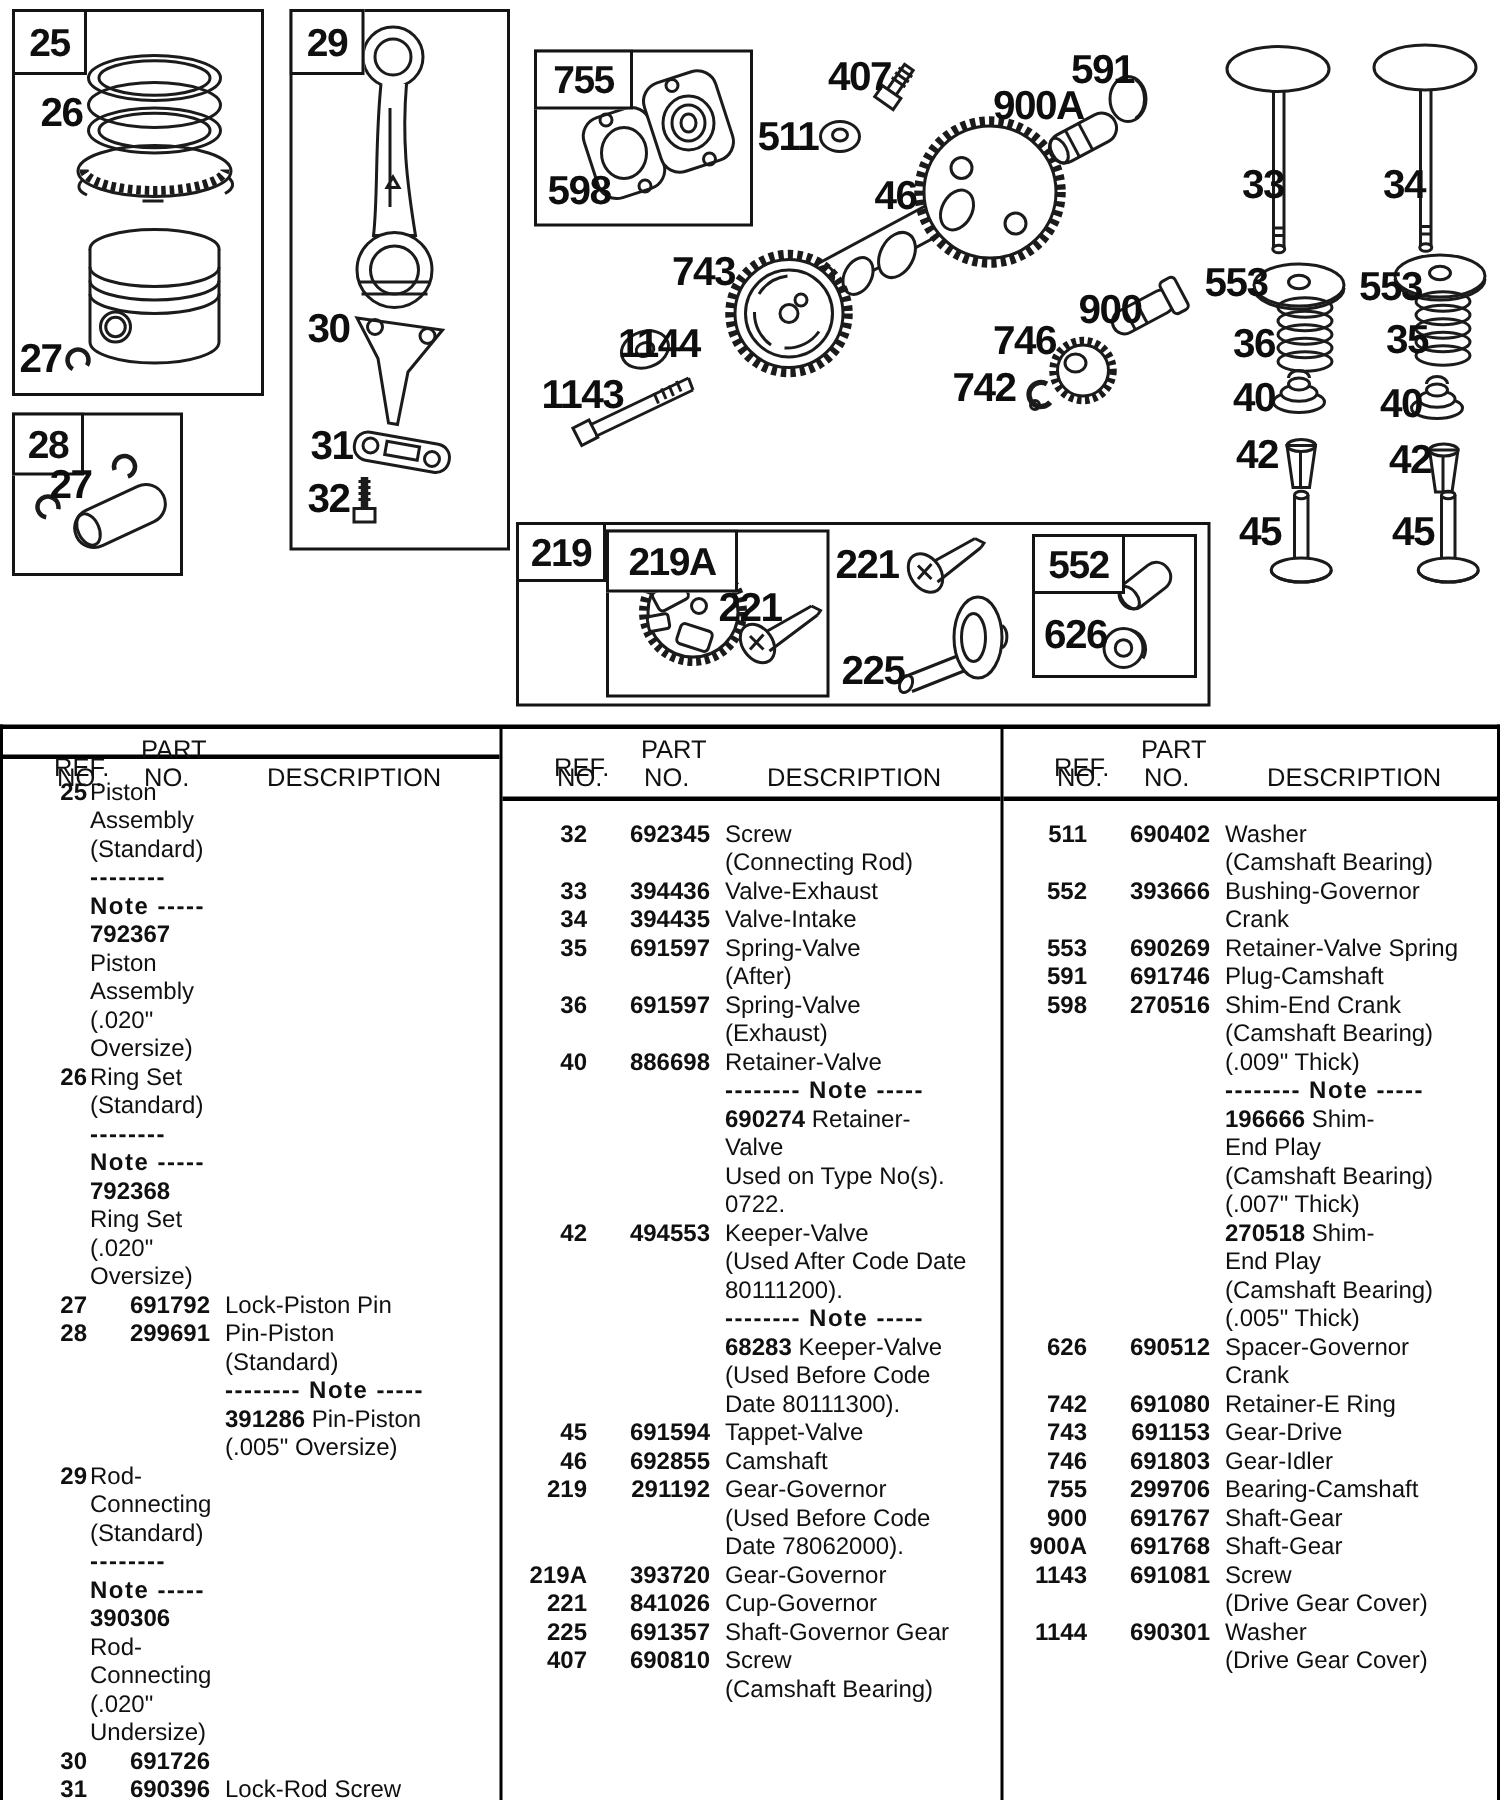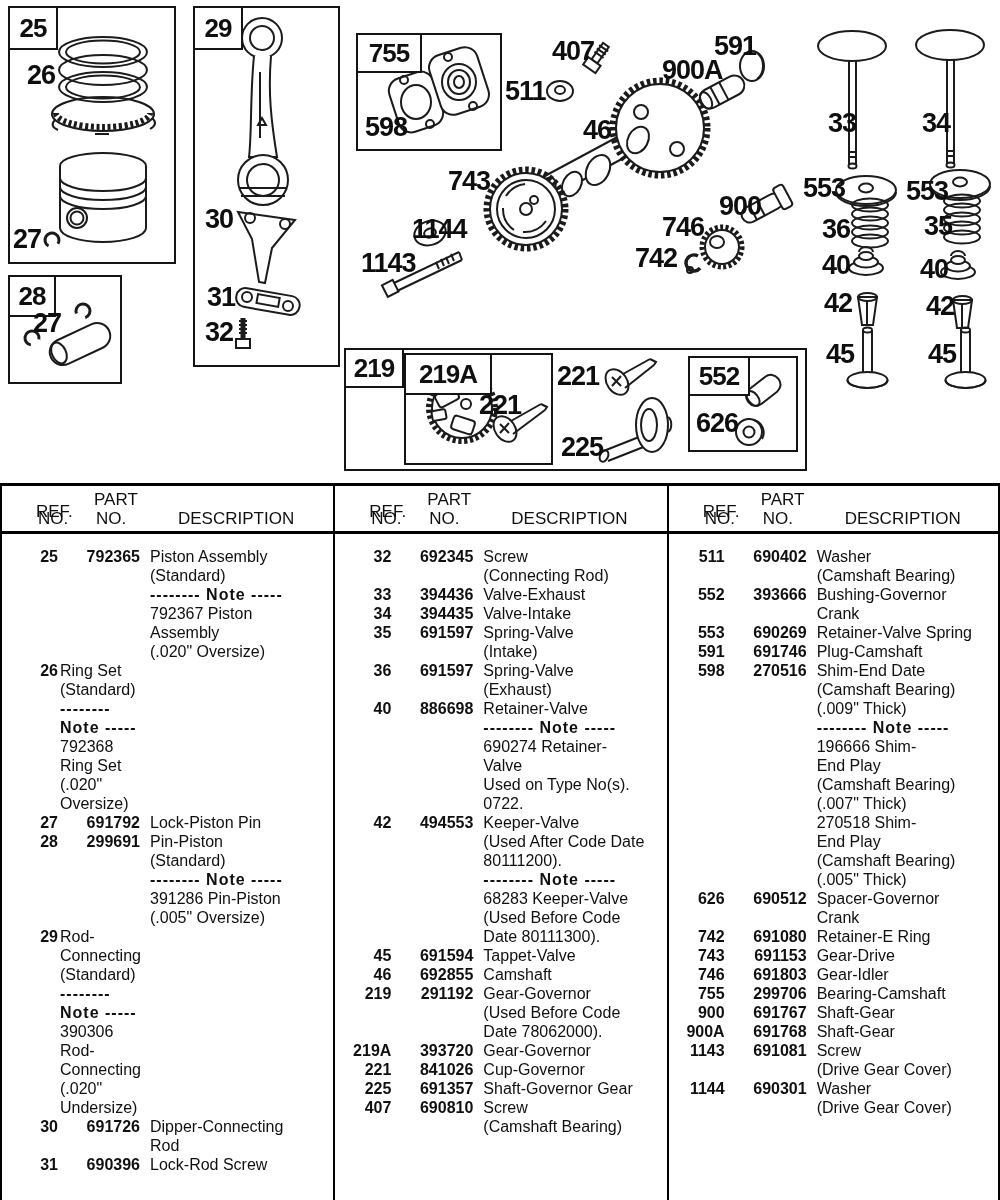--- a/index.html
+++ b/index.html
@@ -18,21 +18,21 @@
   .thead span{position:absolute;white-space:nowrap}
   .h-ref1{left:34px;top:16px}.h-ref2{left:36px;top:23px}
   .h-part1{left:92px;top:4px}.h-part2{left:94px;top:23px}
   .h-desc{left:176px;top:23px}
   .rows{padding-top:13px}
   .entry{display:grid;grid-template-columns:56px 90px auto;line-height:19px;font-size:16px}
   .e-ref{text-align:right;font-weight:bold}
   .e-part{text-align:right;font-weight:bold;padding-right:8px}
   .e-desc{padding-left:2px}
   .e-desc .note{font-weight:bold;letter-spacing:1px}
-  .e-desc b{font-weight:normal}
+  .e-desc b{font-weight:bold}
 </style>
 </head>
 <body>
 
 <svg width="1000" height="483" viewBox="0 0 1000 483" stroke="#1b1b1b" fill="none" stroke-width="2">
 
   <g>
     <ellipse cx="103" cy="52" rx="44" ry="15"></ellipse>
       <ellipse cx="103" cy="52" rx="37" ry="11.5"></ellipse>
     <ellipse cx="103" cy="70" rx="44" ry="15"></ellipse>
@@ -347,21 +347,20 @@
     <div class="thead">
       <span class="h-ref1">REF.</span>
       <span class="h-ref2">NO.</span>
       <span class="h-part1">PART</span>
       <span class="h-part2">NO.</span>
       <span class="h-desc">DESCRIPTION</span>
     </div>
     <div class="rows">
         <div class="entry">
           <div class="e-ref">25</div>
-          <div class="e-part">792365</div>
           <div class="e-desc">
             <div>Piston Assembly</div>
             <div>(Standard)</div>
             <div><b class="note">-------- Note -----</b></div>
             <div><b>792367</b> Piston</div>
             <div>Assembly</div>
             <div>(.020" Oversize)</div>
           </div>
         </div>
         <div class="entry">
@@ -399,24 +398,20 @@
             <div>(Standard)</div>
             <div><b class="note">-------- Note -----</b></div>
             <div><b>390306</b> Rod-</div>
             <div>Connecting</div>
             <div>(.020" Undersize)</div>
           </div>
         </div>
         <div class="entry">
           <div class="e-ref">30</div>
           <div class="e-part">691726</div>
-          <div class="e-desc">
-            <div>Dipper-Connecting</div>
-            <div>Rod</div>
-          </div>
         </div>
         <div class="entry">
           <div class="e-ref">31</div>
           <div class="e-part">690396</div>
           <div class="e-desc">
             <div>Lock-Rod Screw</div>
           </div>
         </div>
       </div>
   </div>
@@ -449,21 +444,21 @@
           <div class="e-part">394435</div>
           <div class="e-desc">
             <div>Valve-Intake</div>
           </div>
         </div>
         <div class="entry">
           <div class="e-ref">35</div>
           <div class="e-part">691597</div>
           <div class="e-desc">
             <div>Spring-Valve</div>
-            <div>(Intake)</div>
+            <div>(After)</div>
           </div>
         </div>
         <div class="entry">
           <div class="e-ref">36</div>
           <div class="e-part">691597</div>
           <div class="e-desc">
             <div>Spring-Valve</div>
             <div>(Exhaust)</div>
           </div>
         </div>
@@ -582,21 +577,21 @@
           <div class="e-ref">591</div>
           <div class="e-part">691746</div>
           <div class="e-desc">
             <div>Plug-Camshaft</div>
           </div>
         </div>
         <div class="entry">
           <div class="e-ref">598</div>
           <div class="e-part">270516</div>
           <div class="e-desc">
-            <div>Shim-End Date</div>
+            <div>Shim-End Crank</div>
             <div>(Camshaft Bearing)</div>
             <div>(.009" Thick)</div>
             <div><b class="note">-------- Note -----</b></div>
             <div><b>196666</b> Shim-</div>
             <div>End Play</div>
             <div>(Camshaft Bearing)</div>
             <div>(.007" Thick)</div>
             <div><b>270518</b> Shim-</div>
             <div>End Play</div>
             <div>(Camshaft Bearing)</div>

